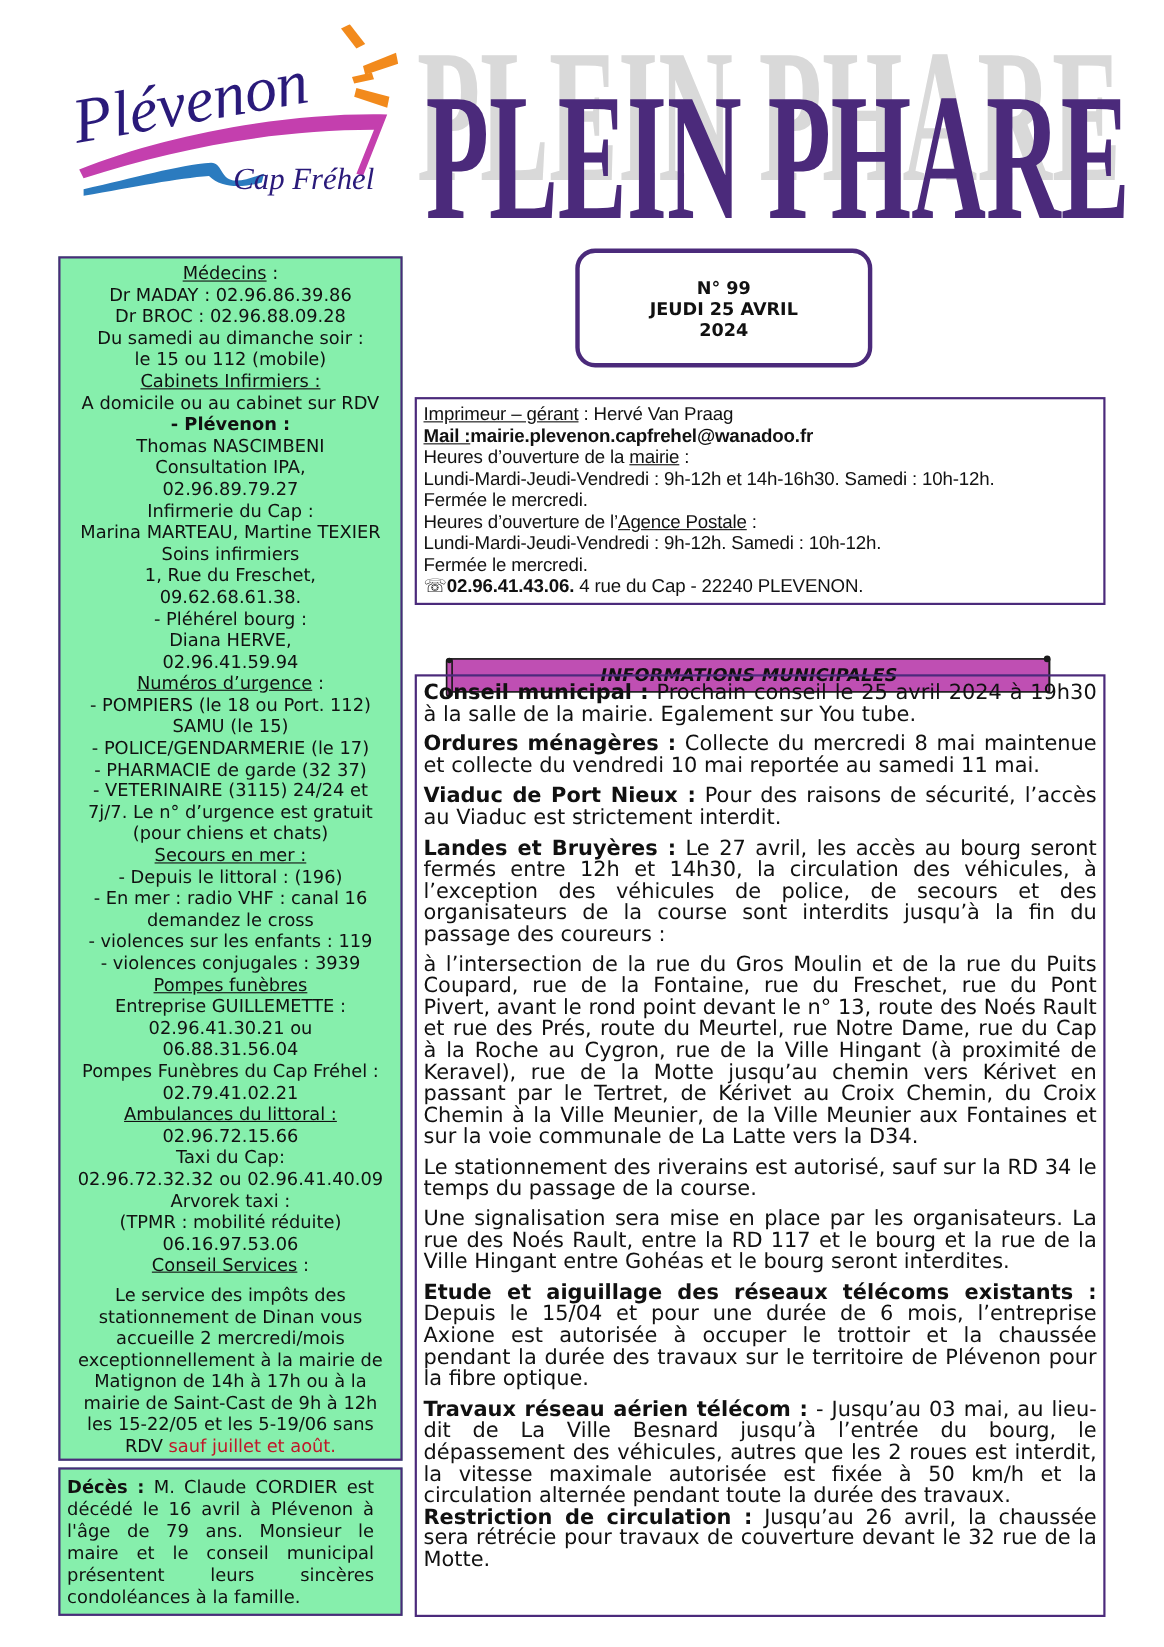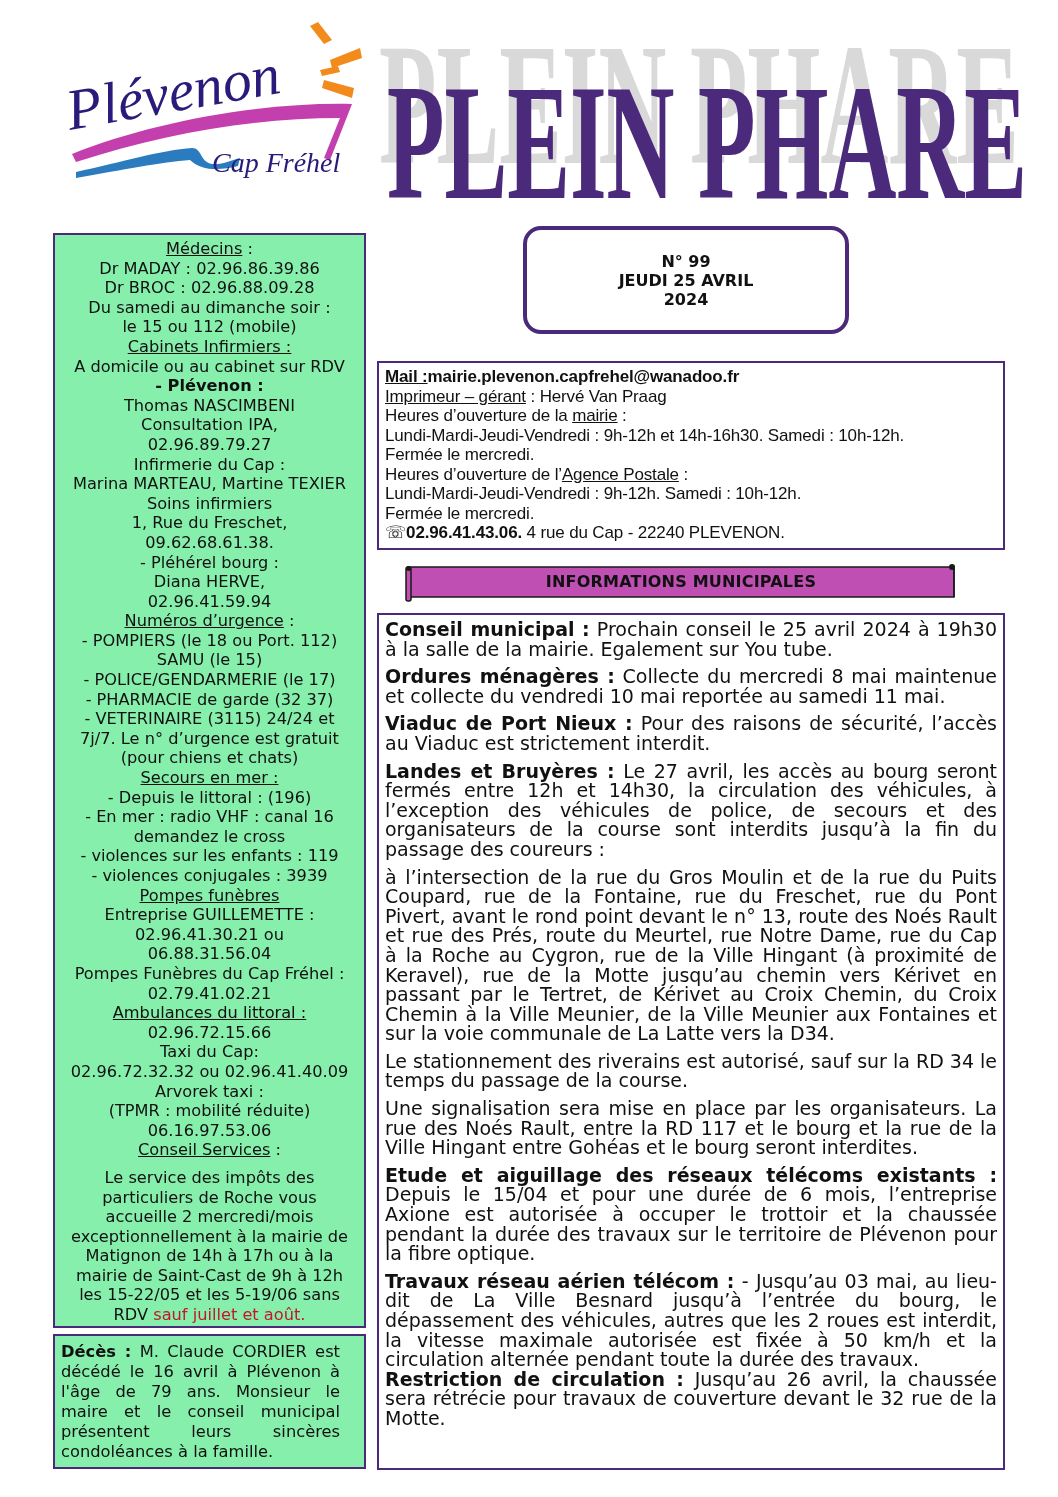--- a/index.html
+++ b/index.html
@@ -12,21 +12,21 @@
   
   #logo { left: 62px; top: 22px; width: 300px; height: 170px; }
   #logo svg { width: 100%; height: 100%; }
 
   
   #masthead { left: 365px; top: 8px; width: 670px; height: 215px; }
   #masthead svg { width: 100%; height: 100%; }
 
   
   #issue-box {
-    left: 523px; top: 226px; width: 326px; height: 108px;
+    left: 523px; top: 226px; width: 270px; height: 108px;
     border: 4px solid #4b2a7b; border-radius: 18px; box-sizing: border-box;
     display: flex; flex-direction: column; justify-content: center; align-items: center;
     font-weight: bold; font-size: 16px; line-height: 19px; text-align: center;
   }
 
   
   .left-box {
     border: 2px solid #4b2a7b; box-sizing: border-box; background: #86efac;
     font-size: 16.2px; line-height: 19.6px;
   }
@@ -43,21 +43,21 @@
   
   #contact-box {
     left: 377px; top: 361px; width: 628px; height: 189px;
     border: 2px solid #4b2a7b; box-sizing: border-box;
     padding: 4px 6px; font-family: "Liberation Sans", sans-serif; font-size: 17px; line-height: 19.5px;
   }
   #contact-box .line { display: block; white-space: nowrap; letter-spacing: -0.15px; }
   #contact-box .u { text-decoration: underline; }
 
   
-  #banner { left: 402px; top: 563px; width: 558px; height: 42px; }
+  #banner { left: 402px; top: 595px; width: 558px; height: 42px; font-style: italic; }
   #banner svg { position: absolute; left: 0; top: 0; width: 100%; height: 100%; }
   #banner-title {
     position: absolute; left: 0; top: 9px; width: 100%; text-align: center;
     font-weight: bold; font-size: 16px; color: #111; letter-spacing: 0.2px;
   }
 
   
   #muni-box {
     left: 377px; top: 613px; width: 628px; height: 857px;
     border: 2px solid #4b2a7b; box-sizing: border-box;
@@ -144,37 +144,37 @@
       <span class="line"><span>02.96.72.15.66</span></span>
       <span class="line"><span>Taxi du Cap:</span></span>
       <span class="line"><span>02.96.72.32.32 ou 02.96.41.40.09</span></span>
       <span class="line"><span>Arvorek taxi :</span></span>
       <span class="line"><span>(TPMR : mobilité réduite)</span></span>
       <span class="line"><span>06.16.97.53.06</span></span>
       <span class="line"><span class="u">Conseil Services</span><span> :</span></span>
     </div>
   <div id="fs-lines" class="gap">
       <span class="line">Le service des impôts des</span>
-      <span class="line">particuliers de Roche vous</span>
+      <span class="line">stationnement de Dinan vous</span>
       <span class="line">accueille 2 mercredi/mois</span>
       <span class="line">exceptionnellement à la mairie de</span>
       <span class="line">Matignon de 14h à 17h ou à la</span>
       <span class="line">mairie de Saint-Cast de 9h à 12h</span>
       <span class="line">les 15-22/05 et les 5-19/06 sans</span>
     </div>
   <span class="line"><span>RDV </span><span class="red">sauf juillet et août.</span></span>
 </div>
 
 <div id="deces-box" class="abs left-box">
   <span class="b">Décès :</span><span> M. Claude CORDIER est décédé le 16 avril à Plévenon à l'âge de 79 ans. Monsieur le maire et le conseil municipal présentent leurs sincères condoléances à la famille.</span>
 </div>
 
 <div id="contact-box" class="abs">
+  <span class="line"><span class="u">Imprimeur – gérant</span><span> : Hervé Van Praag</span></span>
   <span class="line b"><span class="u">Mail :</span><span>mairie.plevenon.capfrehel@wanadoo.fr</span></span>
-  <span class="line"><span class="u">Imprimeur – gérant</span><span> : Hervé Van Praag</span></span>
   <span class="line"><span>Heures d’ouverture de la </span><span class="u">mairie</span><span> :</span></span>
   <span class="line">Lundi-Mardi-Jeudi-Vendredi : 9h-12h et 14h-16h30. Samedi : 10h-12h.</span>
   <span class="line">Fermée le mercredi.</span>
   <span class="line"><span>Heures d’ouverture de l’</span><span class="u">Agence Postale</span><span> :</span></span>
   <span class="line">Lundi-Mardi-Jeudi-Vendredi : 9h-12h. Samedi : 10h-12h.</span>
   <span class="line">Fermée le mercredi.</span>
   <span class="line"><span>☏</span><span class="b">02.96.41.43.06.</span><span> 4 rue du Cap - 22240 PLEVENON.</span></span>
 </div>
 
 <div id="banner" class="abs">

